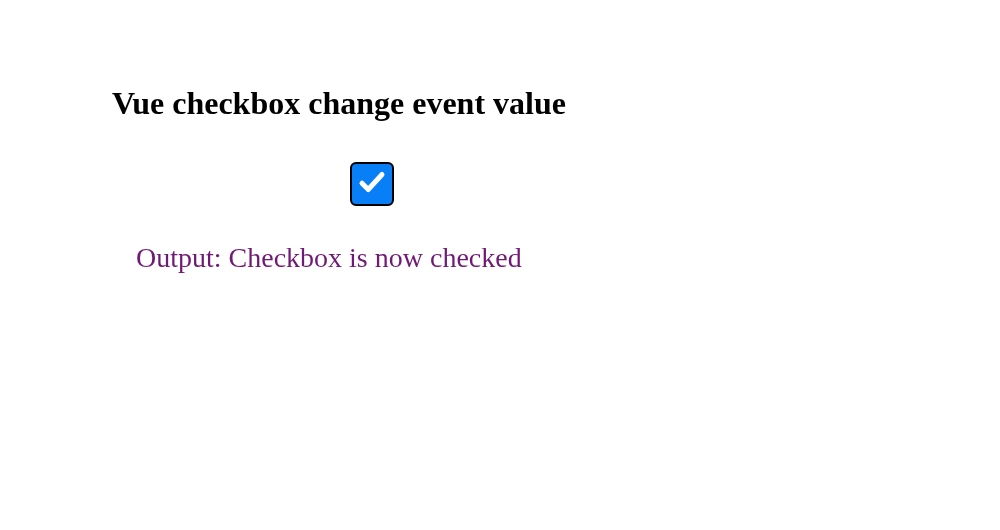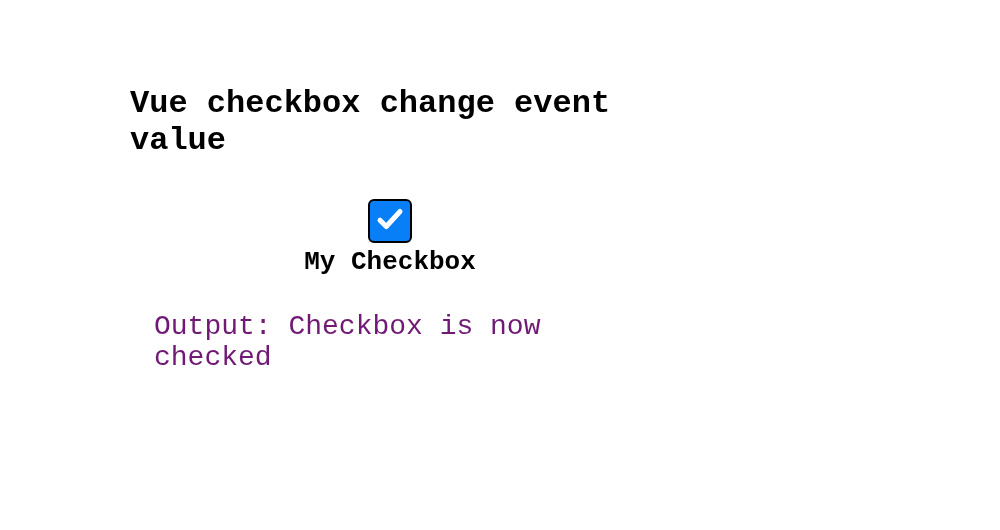--- a/index.html
+++ b/index.html
@@ -5,24 +5,23 @@
     body {
       font-family: "Times New Roman", Times, serif;
       background: #fff;
       margin: 0;
       width: 1000px;
       height: 530px;
       position: relative;
     }
     .container {
       position: absolute;
-      left: 130px;
+      left: 112px;
       top: 85px;
       width: 560px;
-      font-family: Liberation Mono, monospace;
     }
     .heading {
       font-size: 32px;
       font-weight: bold;
       color: #000;
       margin: 0 0 40px 0;
     }
     .checkbox-area {
       text-align: center;
       width: 520px;
@@ -69,18 +68,17 @@
 
   <div class="checkbox-area">
     <div class="checkbox-wrapper">
       <div class="checkbox">
         <span>
           <svg viewBox="0 0 24 24" fill="none" stroke="#fff" stroke-width="4" stroke-linecap="round" stroke-linejoin="round">
             <polyline points="4 13 9 18 20 6"></polyline>
           </svg>
         </span>
       </div>
-      <div class="checkbox-label">My Checkbox</div>
     </div>
 
     <div class="output">Output: Checkbox is now checked</div>
   </div>
 </div>
 
 </body></html>

